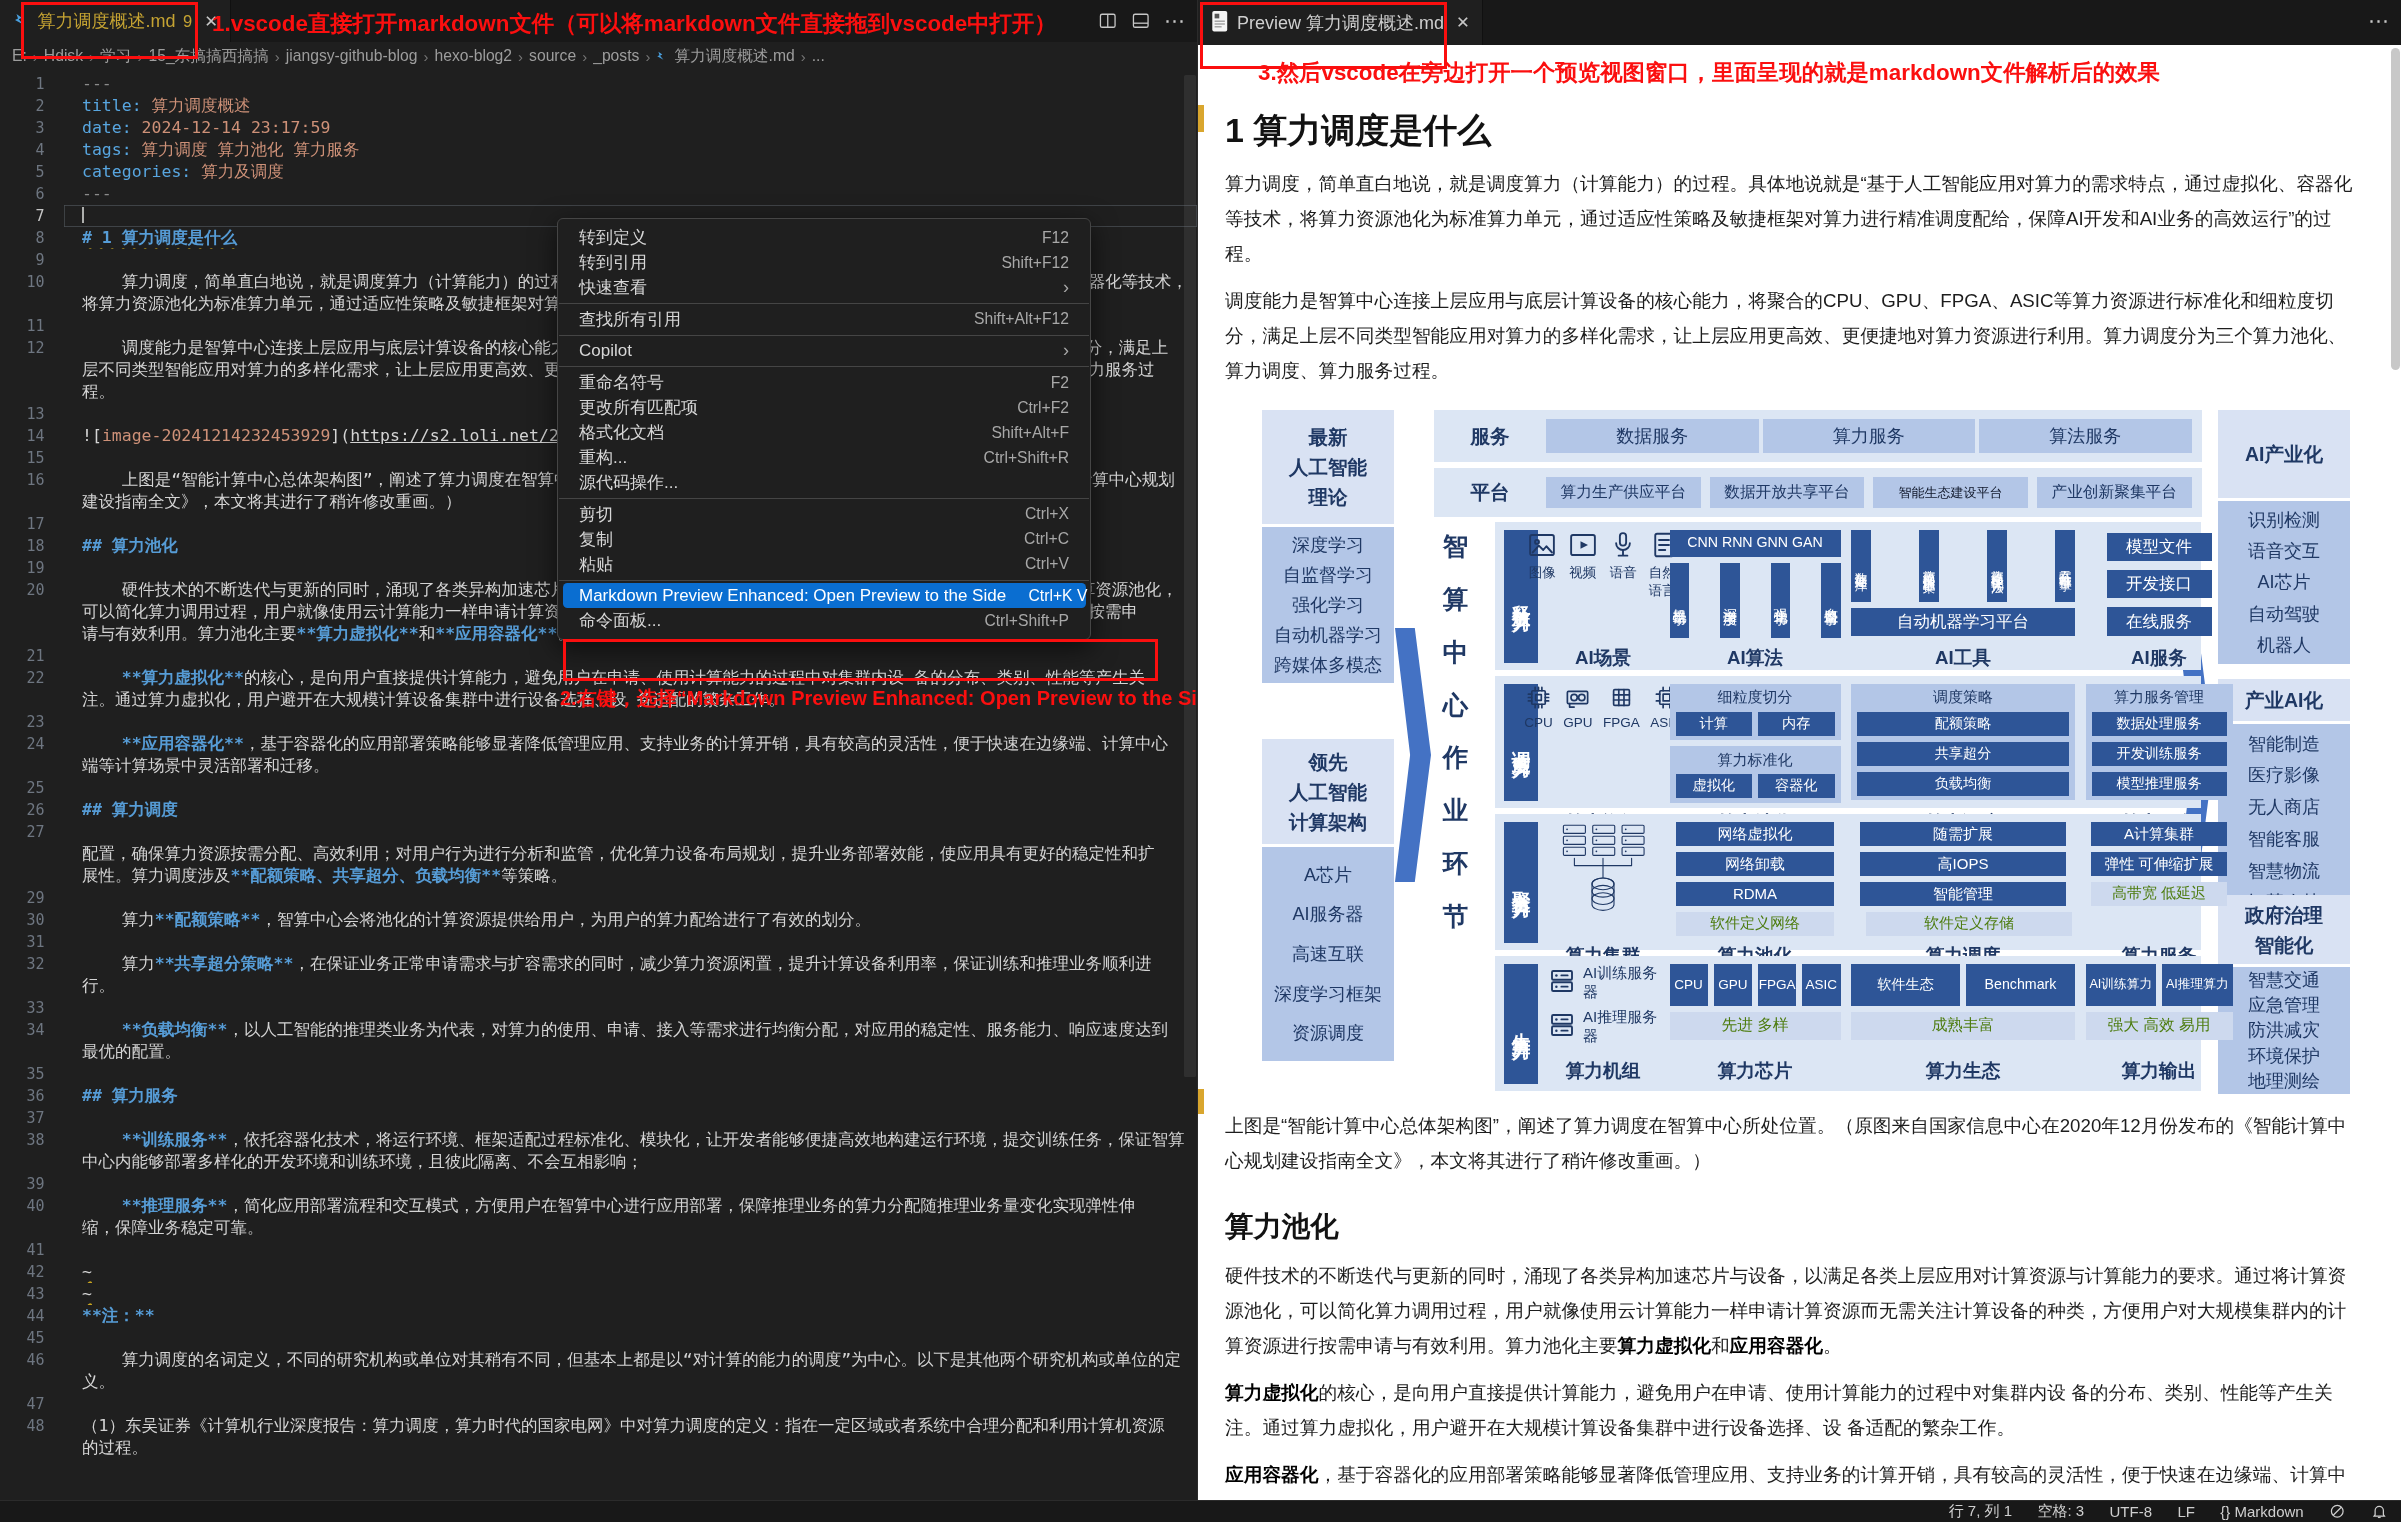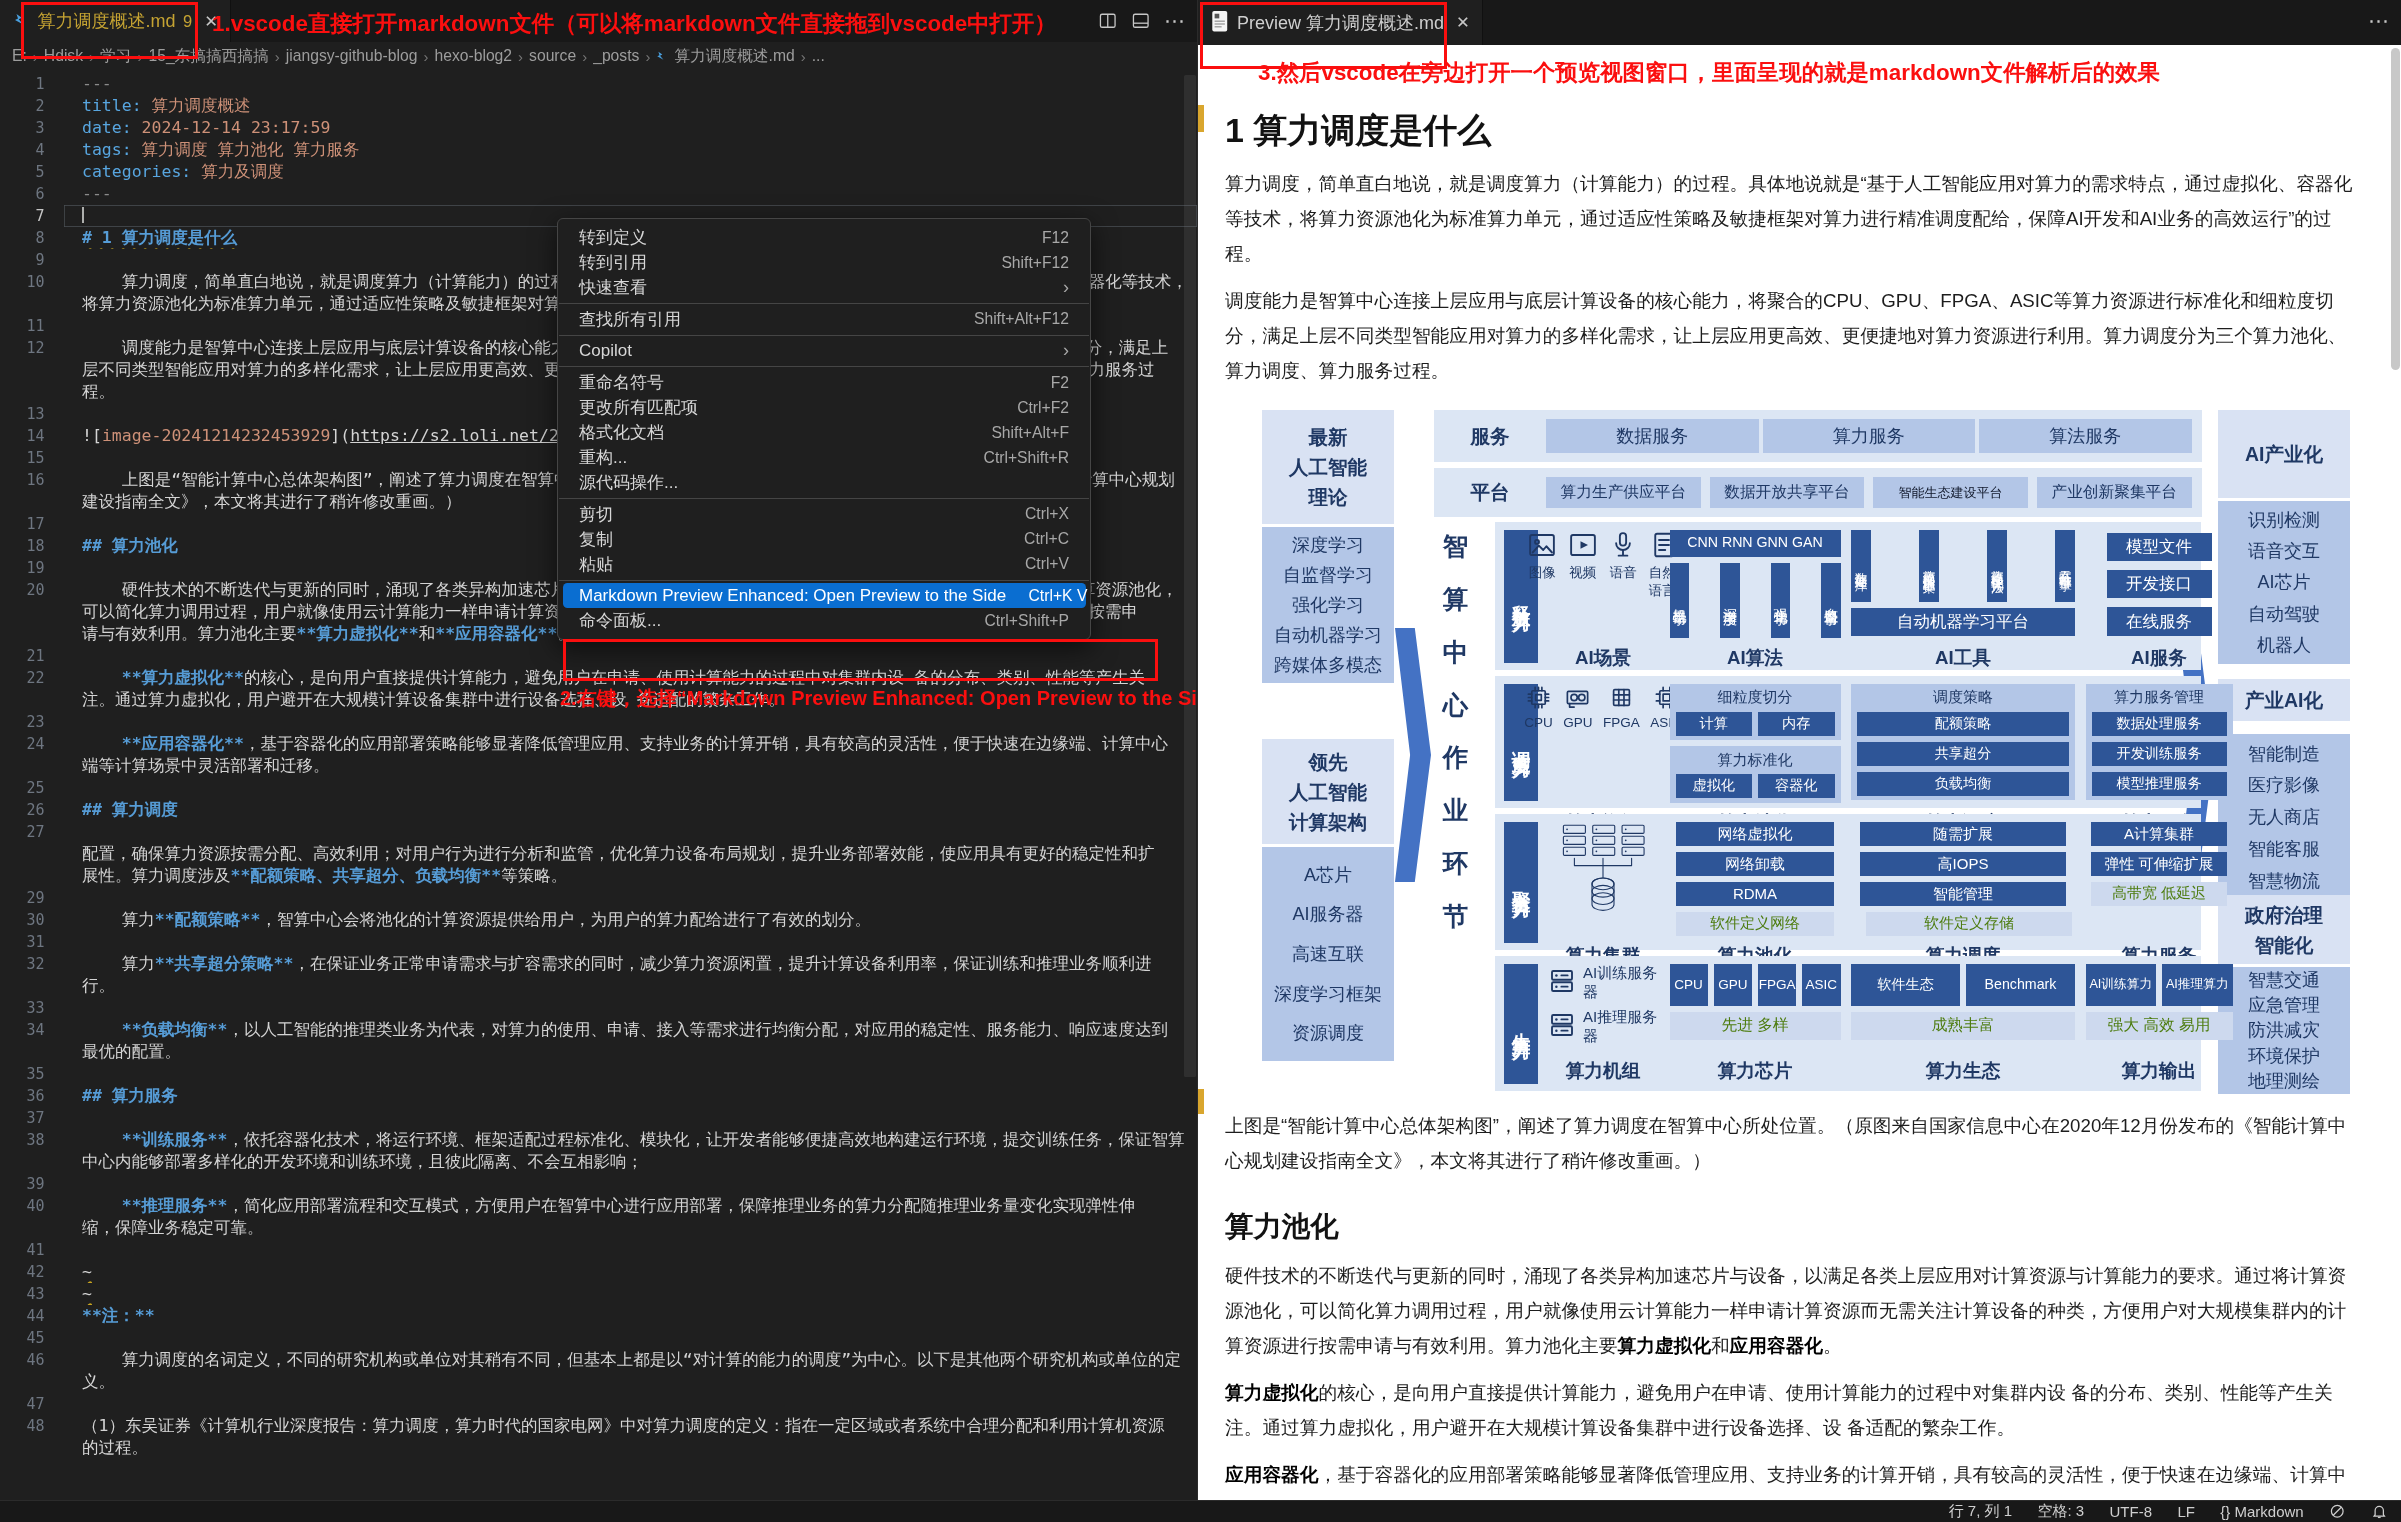--- a/index.html
+++ b/index.html
@@ -354,21 +354,21 @@
           <div class="dg-abs dg-list-box" style="left: 962px; top: 97px; width: 132px; height: 163px;">
             <span>识别检测</span>
             <span>语音交互</span>
             <span>AI芯片</span>
             <span>自动驾驶</span>
             <span>机器人</span>
           </div>
           <div class="dg-abs dg-title-box" style="left: 962px; top: 275px; width: 132px; height: 42px;">
             <span style="display: block;">产业AI化</span>
           </div>
-          <div class="dg-abs dg-list-box" style="left: 962px; top: 320px; width: 132px; height: 198px; margin-top: 10px;">
+          <div class="dg-abs dg-list-box" style="left: 962px; top: 320px; width: 132px; height: 198px;">
             <span>智能制造</span>
             <span>医疗影像</span>
             <span>无人商店</span>
             <span>智能客服</span>
             <span>智慧物流</span>
             <span>智慧农林</span>
           </div>
           <div class="dg-abs dg-title-box" style="left: 962px; top: 491px; width: 132px; height: 69px;">
             <span style="display: block;">政府治理</span>
             <span style="display: block;">智能化</span>

